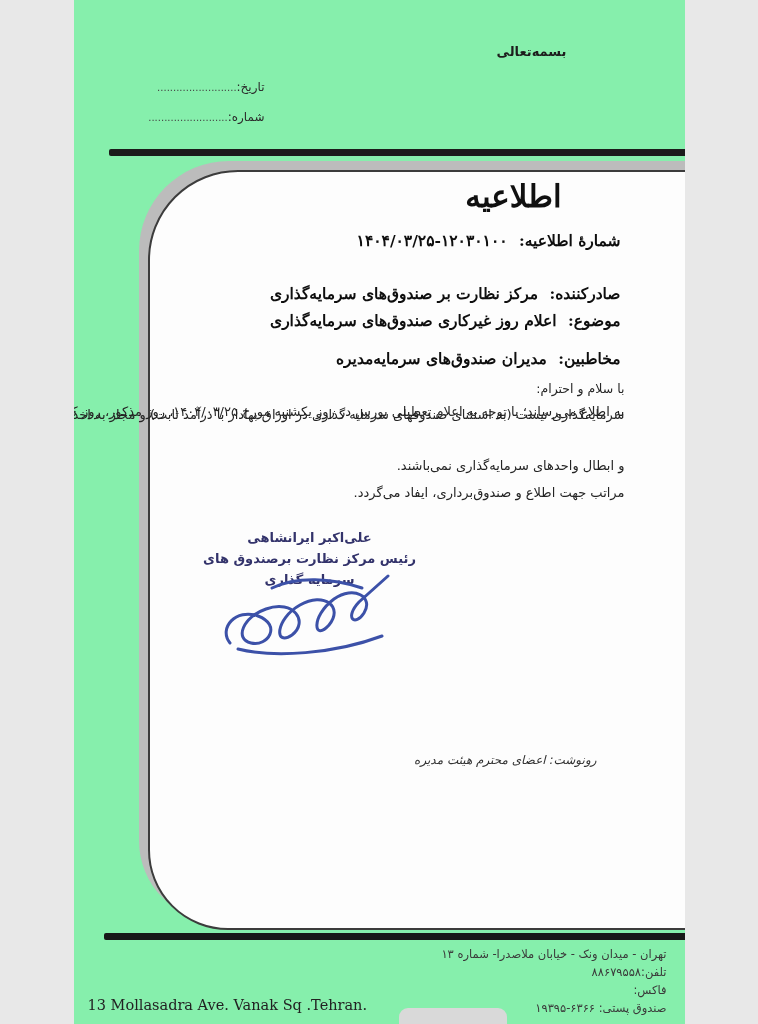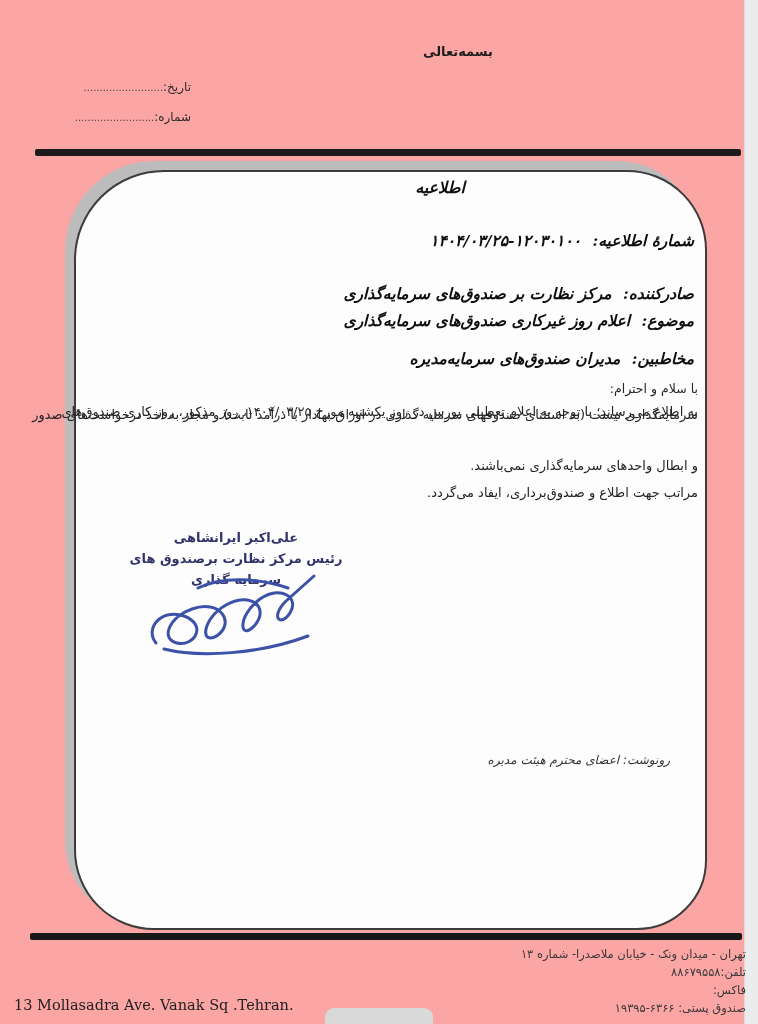--- a/index.html
+++ b/index.html
@@ -1,18 +1,18 @@
 <!DOCTYPE html>
 <html lang="fa"><head>
 <meta charset="utf-8">
 <style>
   html,body{margin:0;padding:0;background:#e8e8e8;}
   .screen{
-    position:relative;width:758px;height:1024px;margin:0 auto;
-    background:#fca5a5;overflow:hidden;
+    position:relative;width:611px;height:1024px;margin:0 auto;
+    background:#86efac;overflow:hidden;
     font-family:"DejaVu Sans",sans-serif;color:#222;
   }
   .edge-strip{position:absolute;left:744px;top:0;width:14px;height:1024px;background:#ececec;border-left:1px solid #dcdcdc;}
   
   .bismillah{position:absolute;left:408px;top:44px;width:100px;text-align:center;font-weight:bold;font-size:13px;color:#1d1d1d;}
   .meta-line-top{position:absolute;left:35px;width:156px;direction:rtl;font-size:12px;color:#2b2b2b;white-space:nowrap;overflow:hidden;}
   .meta-line-top .dots{font-size:10px;letter-spacing:1px;color:#444;}
   .date-row{top:80px;}
   .number-row{top:110px;}
   
@@ -26,38 +26,38 @@
   
   .frame{
     position:absolute;left:74px;top:170px;width:629px;height:756px;
     border:2px solid #3c3c3c;
     border-radius:90px 80px 70px 80px;
     box-shadow:-9px -9px 0 0 #bcbcbc;
     background:#fdfdfd;
   }
   .letter-title{
     position:absolute;left:378px;top:178px;width:124px;text-align:center;
-    font-family:"DejaVu Serif",serif;font-style:italic;font-weight:bold;
-    font-size:16px;color:#101010;
+    font-family:"DejaVu Serif",serif;font-weight:bold;
+    font-size:31px;color:#101010;
   }
   .meta-line{
     position:absolute;right:64px;direction:rtl;white-space:nowrap;
-    font-family:"DejaVu Serif",serif;font-weight:bold;font-style:italic;
+    font-family:"DejaVu Serif",serif;font-weight:bold;
     font-size:15.5px;color:#0e0e0e;
   }
   .meta-line .m-label{margin-left:6px;}
   .salutation{position:absolute;right:60px;top:381px;direction:rtl;font-size:12.5px;color:#262626;margin-left:36px;}
   .body-line{position:absolute;right:60px;direction:rtl;white-space:nowrap;font-size:13px;color:#242424;}
   
   .sig-block{position:absolute;left:128px;top:527px;width:216px;text-align:center;direction:rtl;
     font-weight:bold;font-size:13px;color:#33336b;line-height:21px;}
   .sig-scribble{position:absolute;left:138px;top:548px;}
   .cc-line{position:absolute;right:88px;top:753px;direction:rtl;font-size:12px;color:#333;font-style:italic;}
   
-  .footer-fa{position:absolute;right:12px;direction:rtl;font-size:11.5px;color:#3a3a3a;white-space:nowrap;text-align:right;}
+  .footer-fa{position:absolute;right:18px;direction:rtl;font-size:11.5px;color:#3a3a3a;white-space:nowrap;text-align:right;}
   .f1{top:947px;} .f2{top:965px;} .f3{top:983px;} .f4{top:1001px;}
   .num-ltr{direction:ltr;unicode-bidi:embed;}
   .footer-en{position:absolute;left:14px;top:997px;font-family:"DejaVu Serif",serif;font-size:14.5px;color:#222;}
   .scroll-blob{position:absolute;left:325px;top:1008px;width:108px;height:28px;border-radius:9px;background:#d9d9d9;}
 </style>
 </head>
 <body>
 
 <div class="screen">
 

